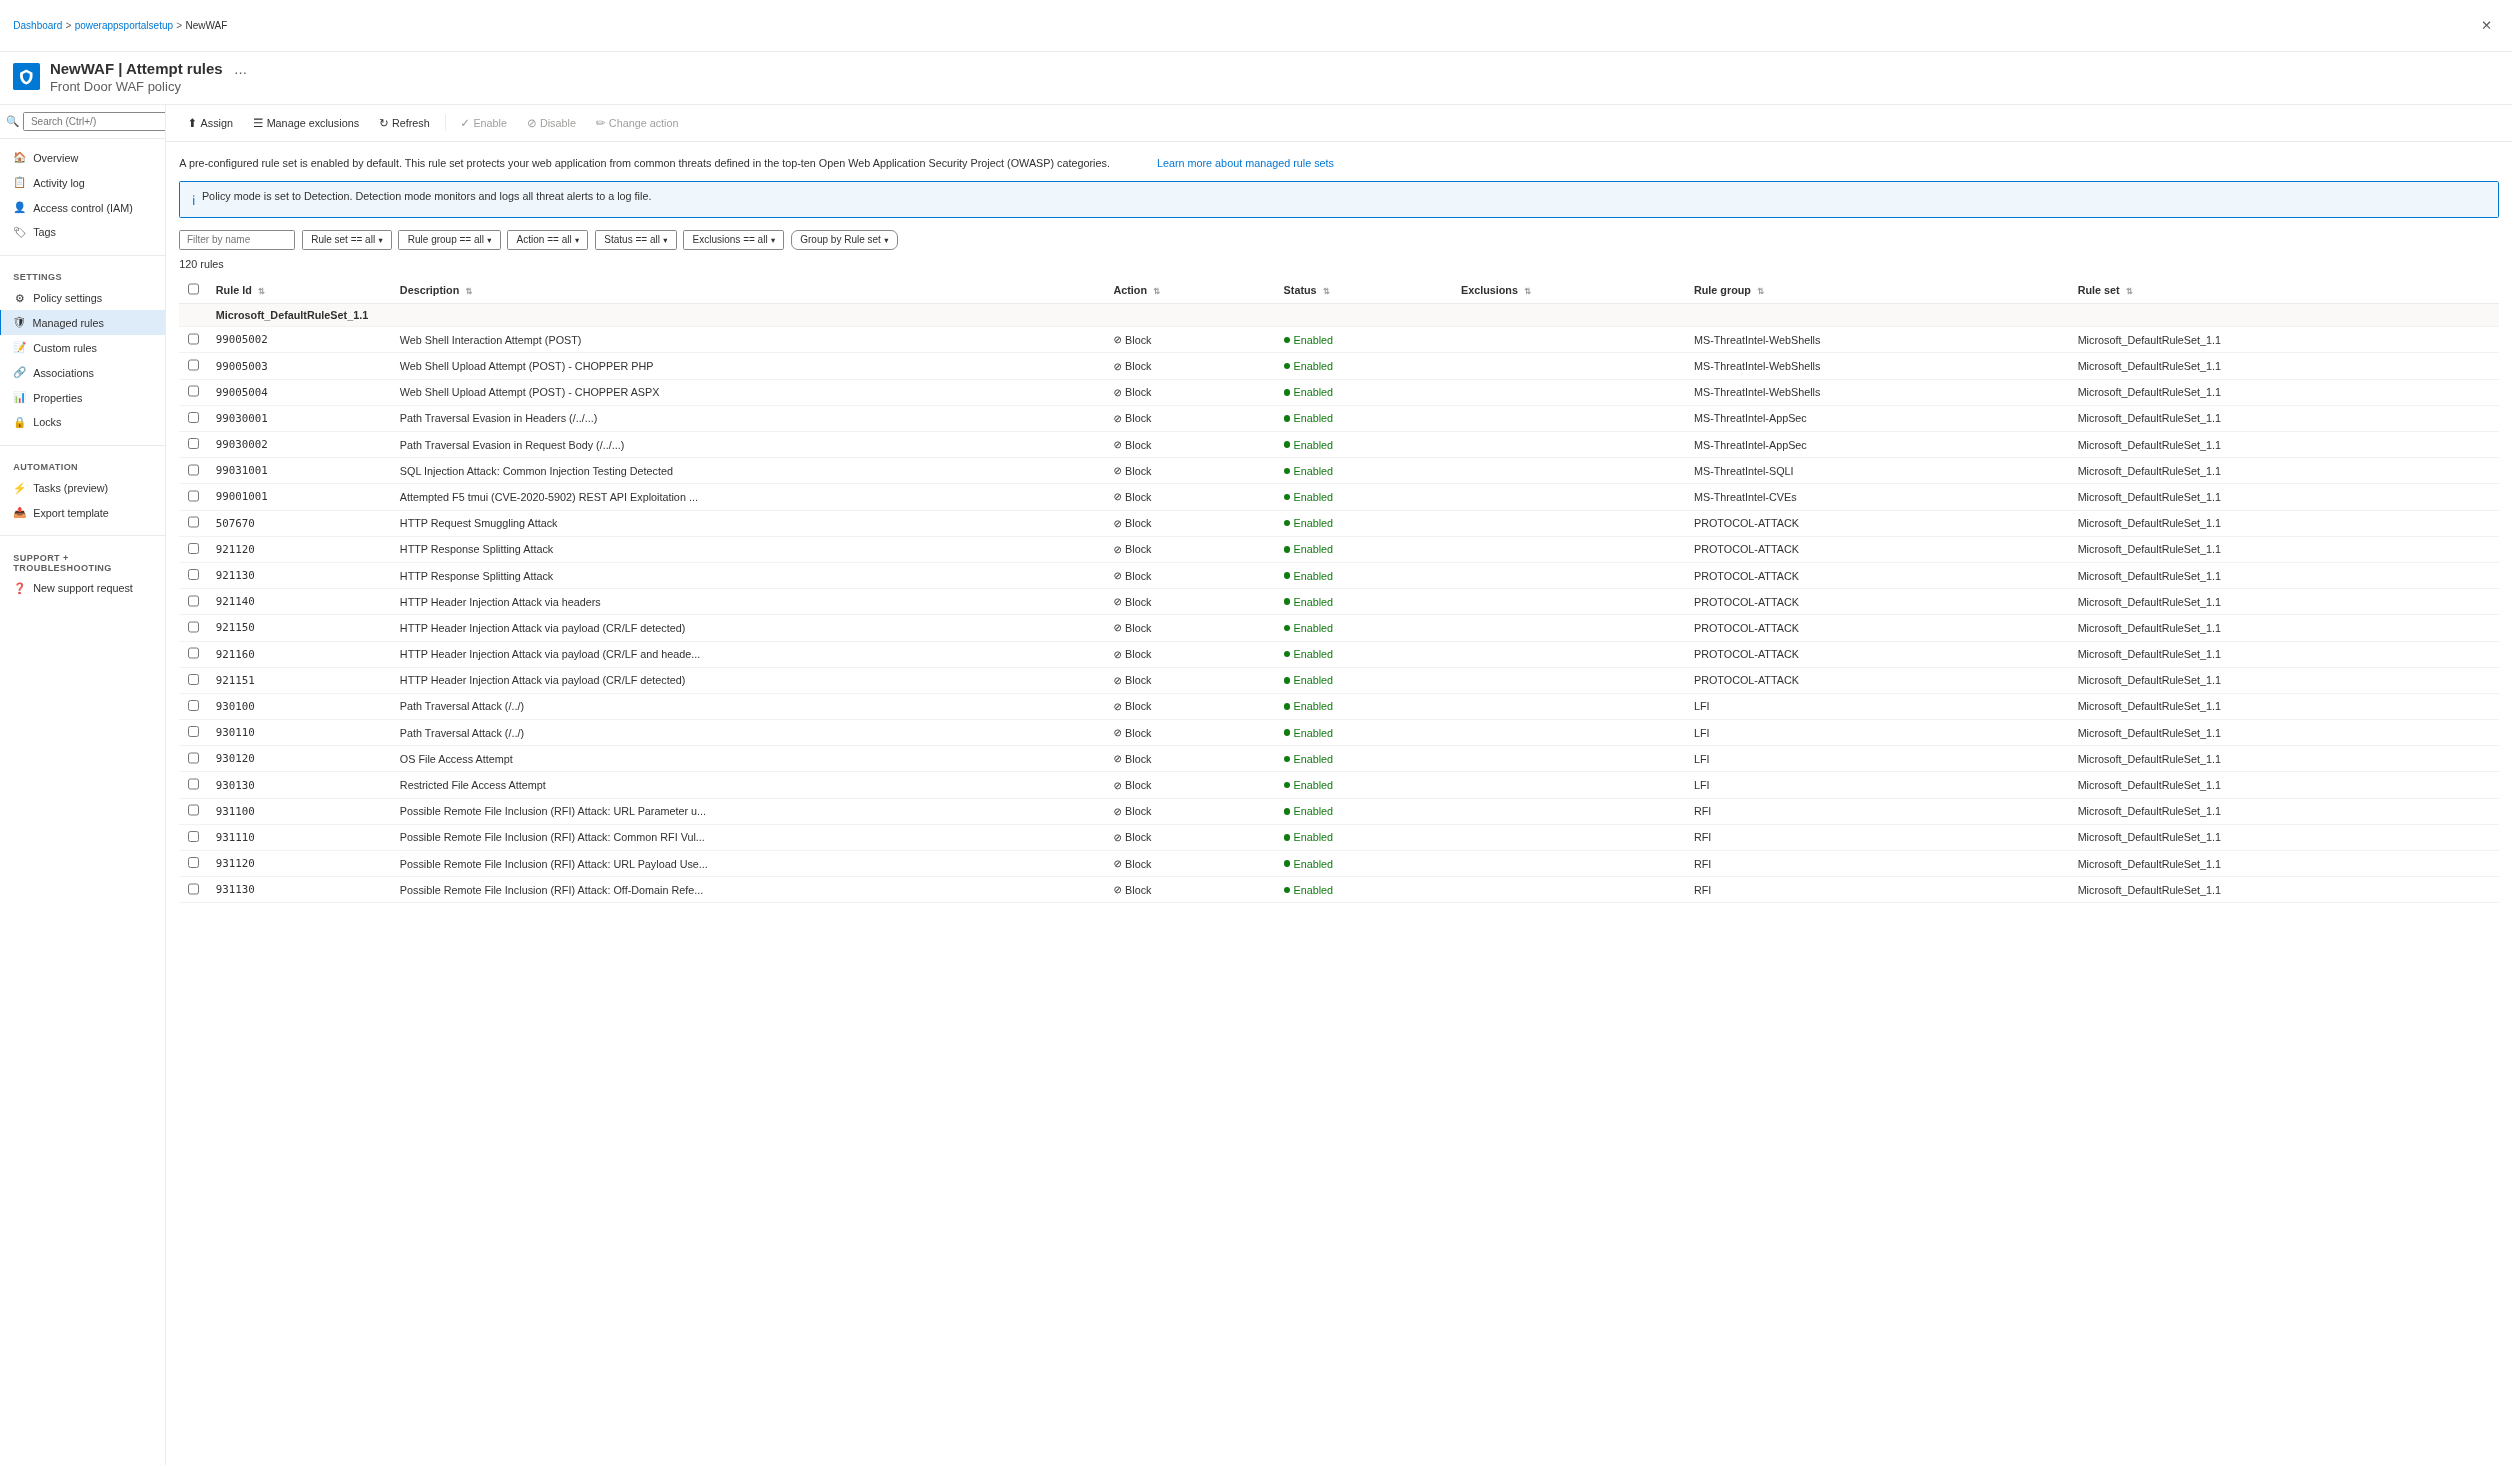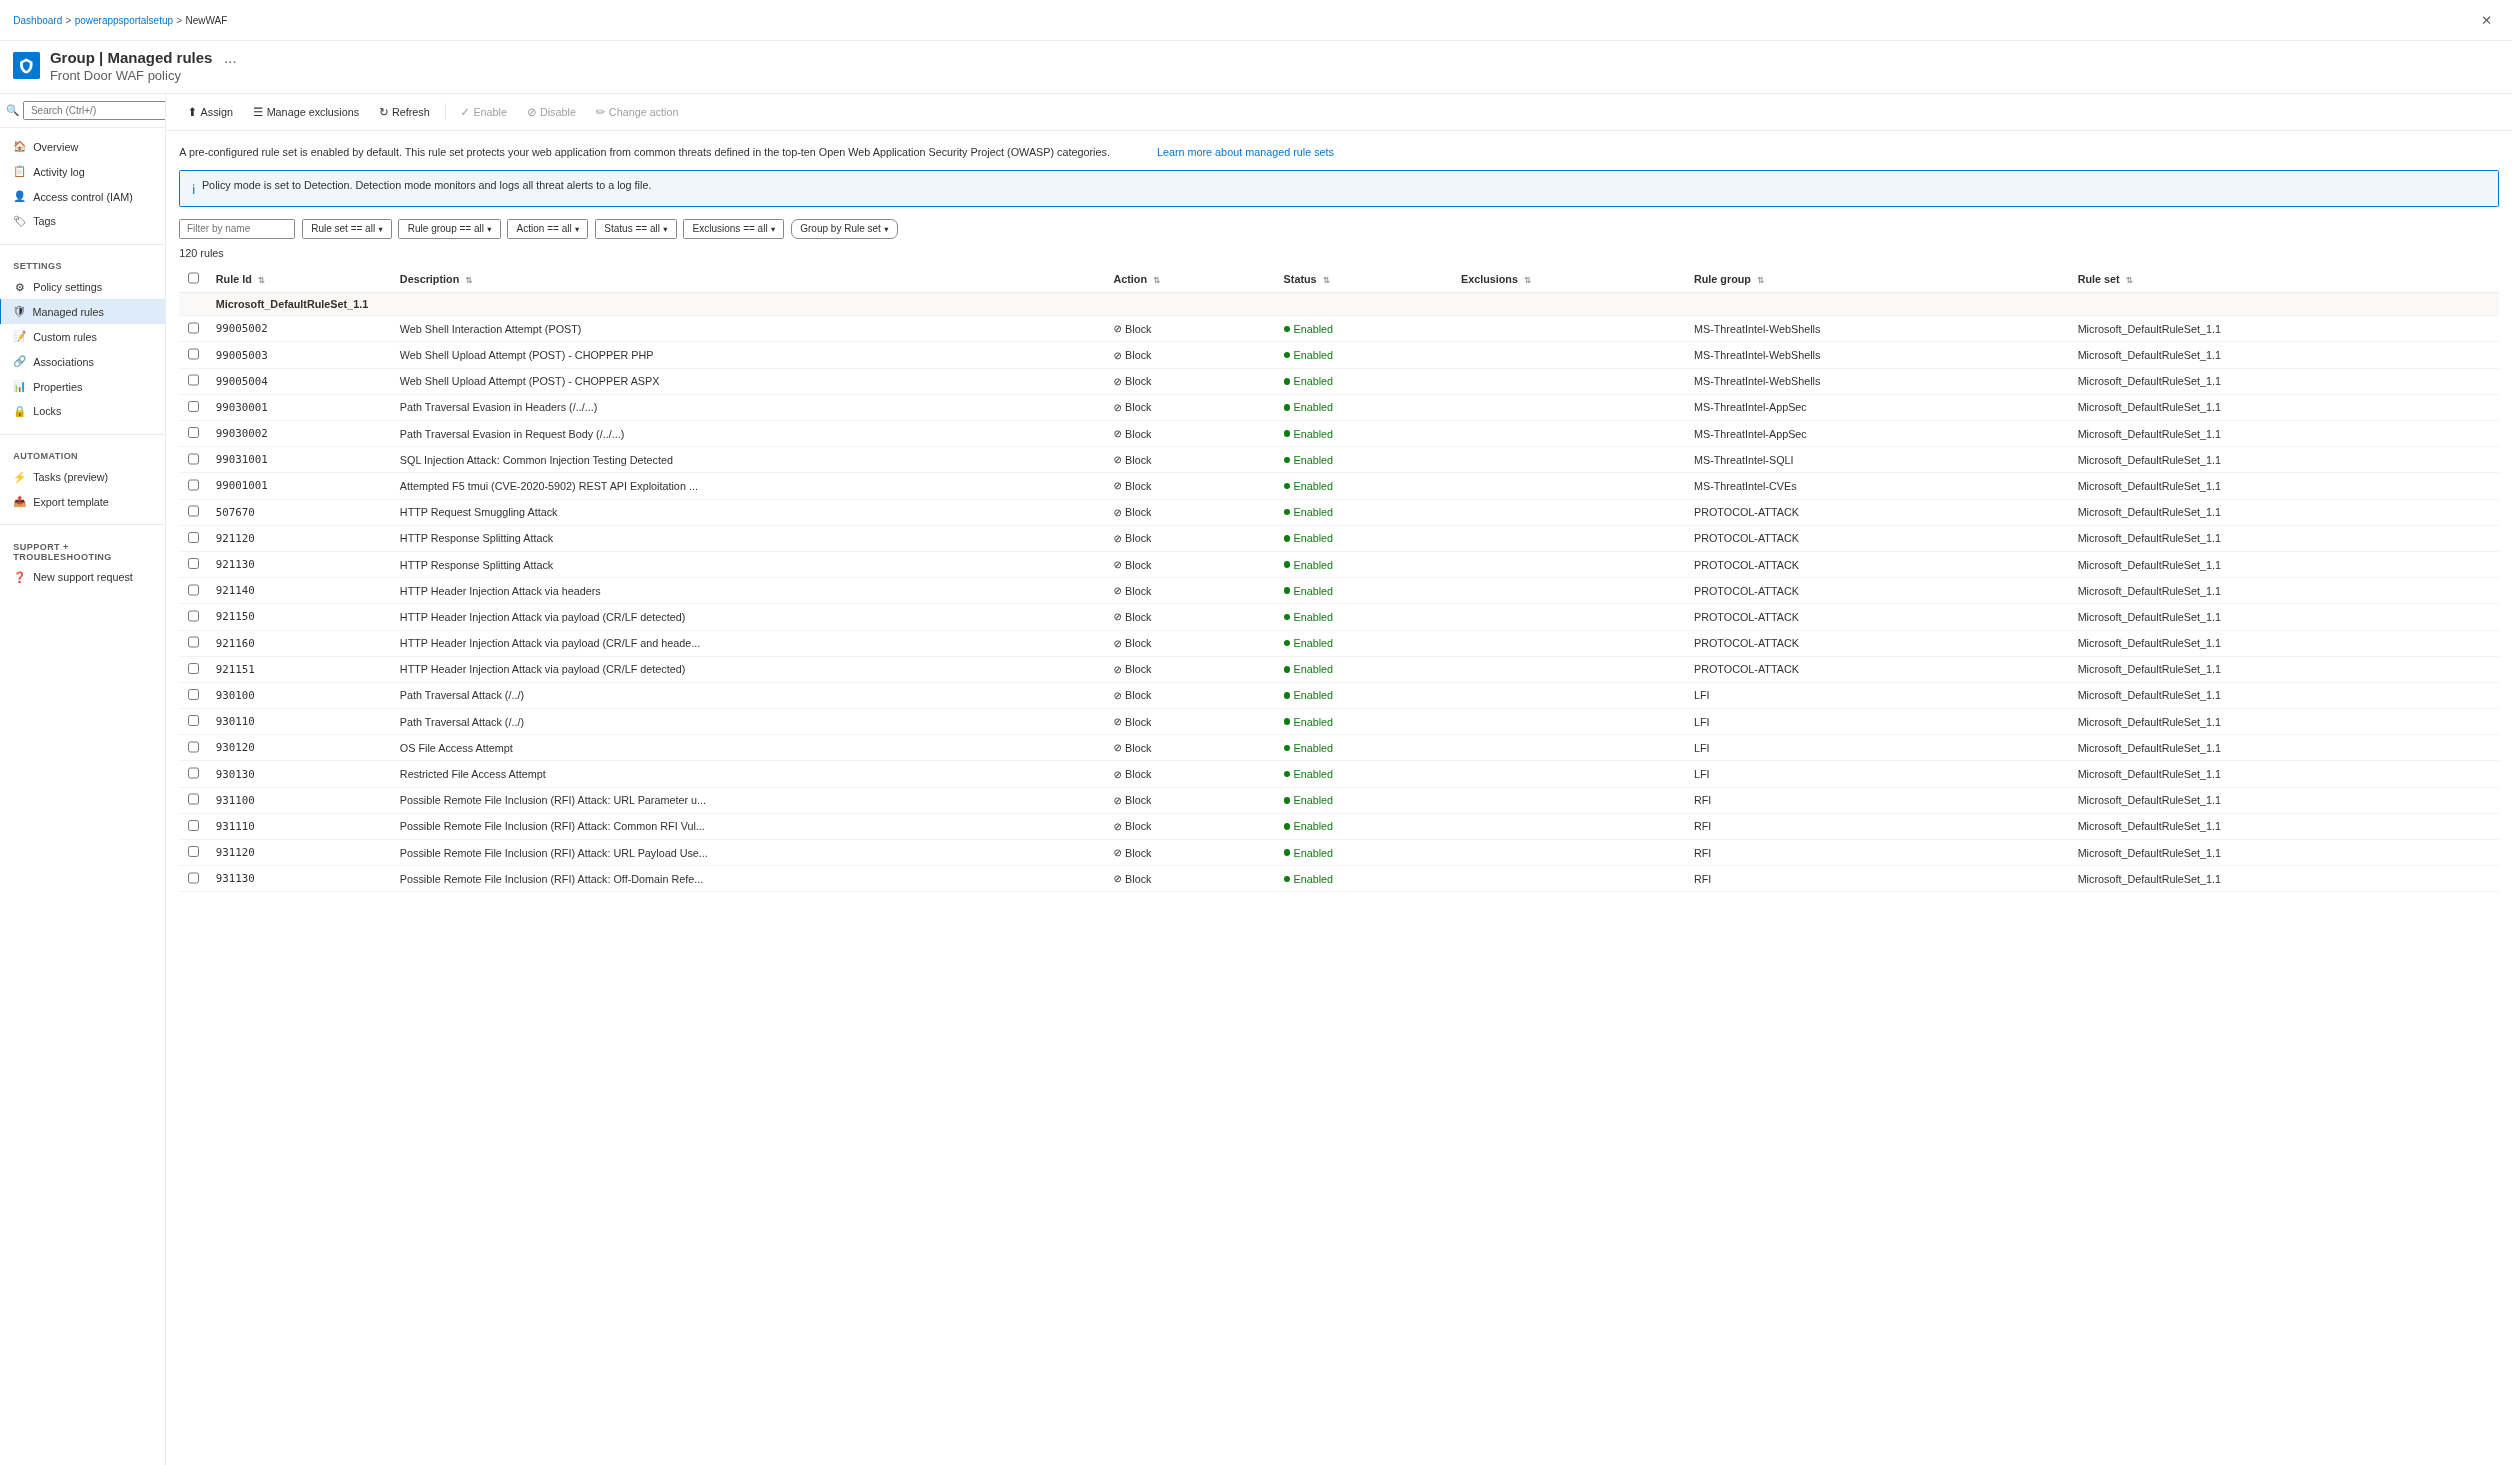--- a/index.html
+++ b/index.html
@@ -1,19 +1,19 @@
 <!DOCTYPE html>
 <html style="font-size:13.3px"><head>
   <meta charset="utf-8">
   <style>
     * { box-sizing: border-box; margin: 0; padding: 0; }
     body { font-family: 'Segoe UI', Arial, sans-serif; font-size: 10.8px; background: #f3f2f1; color: #323130; display: flex; flex-direction: column; height: 100vh; overflow: hidden; }
 
     
-    .top-bar { background: #fff; border-bottom: 0.8px solid #edebe9; padding: 0 13.3px; height: 41px; display: flex; align-items: center; justify-content: space-between; }
+    .top-bar { background: #fff; border-bottom: 0.8px solid #edebe9; padding: 0 13.3px; height: 52px; display: flex; align-items: center; justify-content: space-between; }
     .breadcrumb { font-size: 10px; color: #0078d4; display: flex; align-items: center; gap: 3.3px; }
     .breadcrumb span { color: #0078d4; cursor: pointer; }
     .breadcrumb .sep { color: #605e5c; }
     .breadcrumb .current { color: #323130; cursor: default; }
     .close-btn { cursor: pointer; font-size: 13.3px; color: #605e5c; background: none; border: none; padding: 3.3px 6.6px; }
 
     
     .resource-header { background: #fff; padding: 6.6px 13.3px 10px; border-bottom: 0.8px solid #edebe9; display: flex; align-items: center; gap: 10px; }
     .resource-icon { width: 26.6px; height: 26.6px; background: #0078d4; border-radius: 1.7px; display: flex; align-items: center; justify-content: center; flex-shrink: 0; }
     .resource-icon svg { width: 16.6px; height: 16.6px; fill: white; }
@@ -99,21 +99,21 @@
   </div>
 
   <div class="resource-header">
     <div class="resource-icon">
       <svg viewBox="0 0 24 24">
         <path d="M12 2L3 7v5c0 5.55 3.84 10.74 9 12 5.16-1.26 9-6.45 9-12V7L12 2zm0 4l5 2.5V12c0 3.65-2.46 7.07-5 8.13-2.54-1.06-5-4.48-5-8.13V8.5L12 6z"></path>
       </svg>
     </div>
     <div class="resource-title-group">
       <div class="resource-title">
-        <span>Group | Managed rules</span>
+        <span>NewWAF | Attempt rules</span>
         <button class="more-btn">...</button>
       </div>
       <div class="resource-subtitle">Front Door WAF policy</div>
     </div>
   </div>
 
   <div class="main-layout">
 
     <div class="sidebar">
       <div class="search-box">

